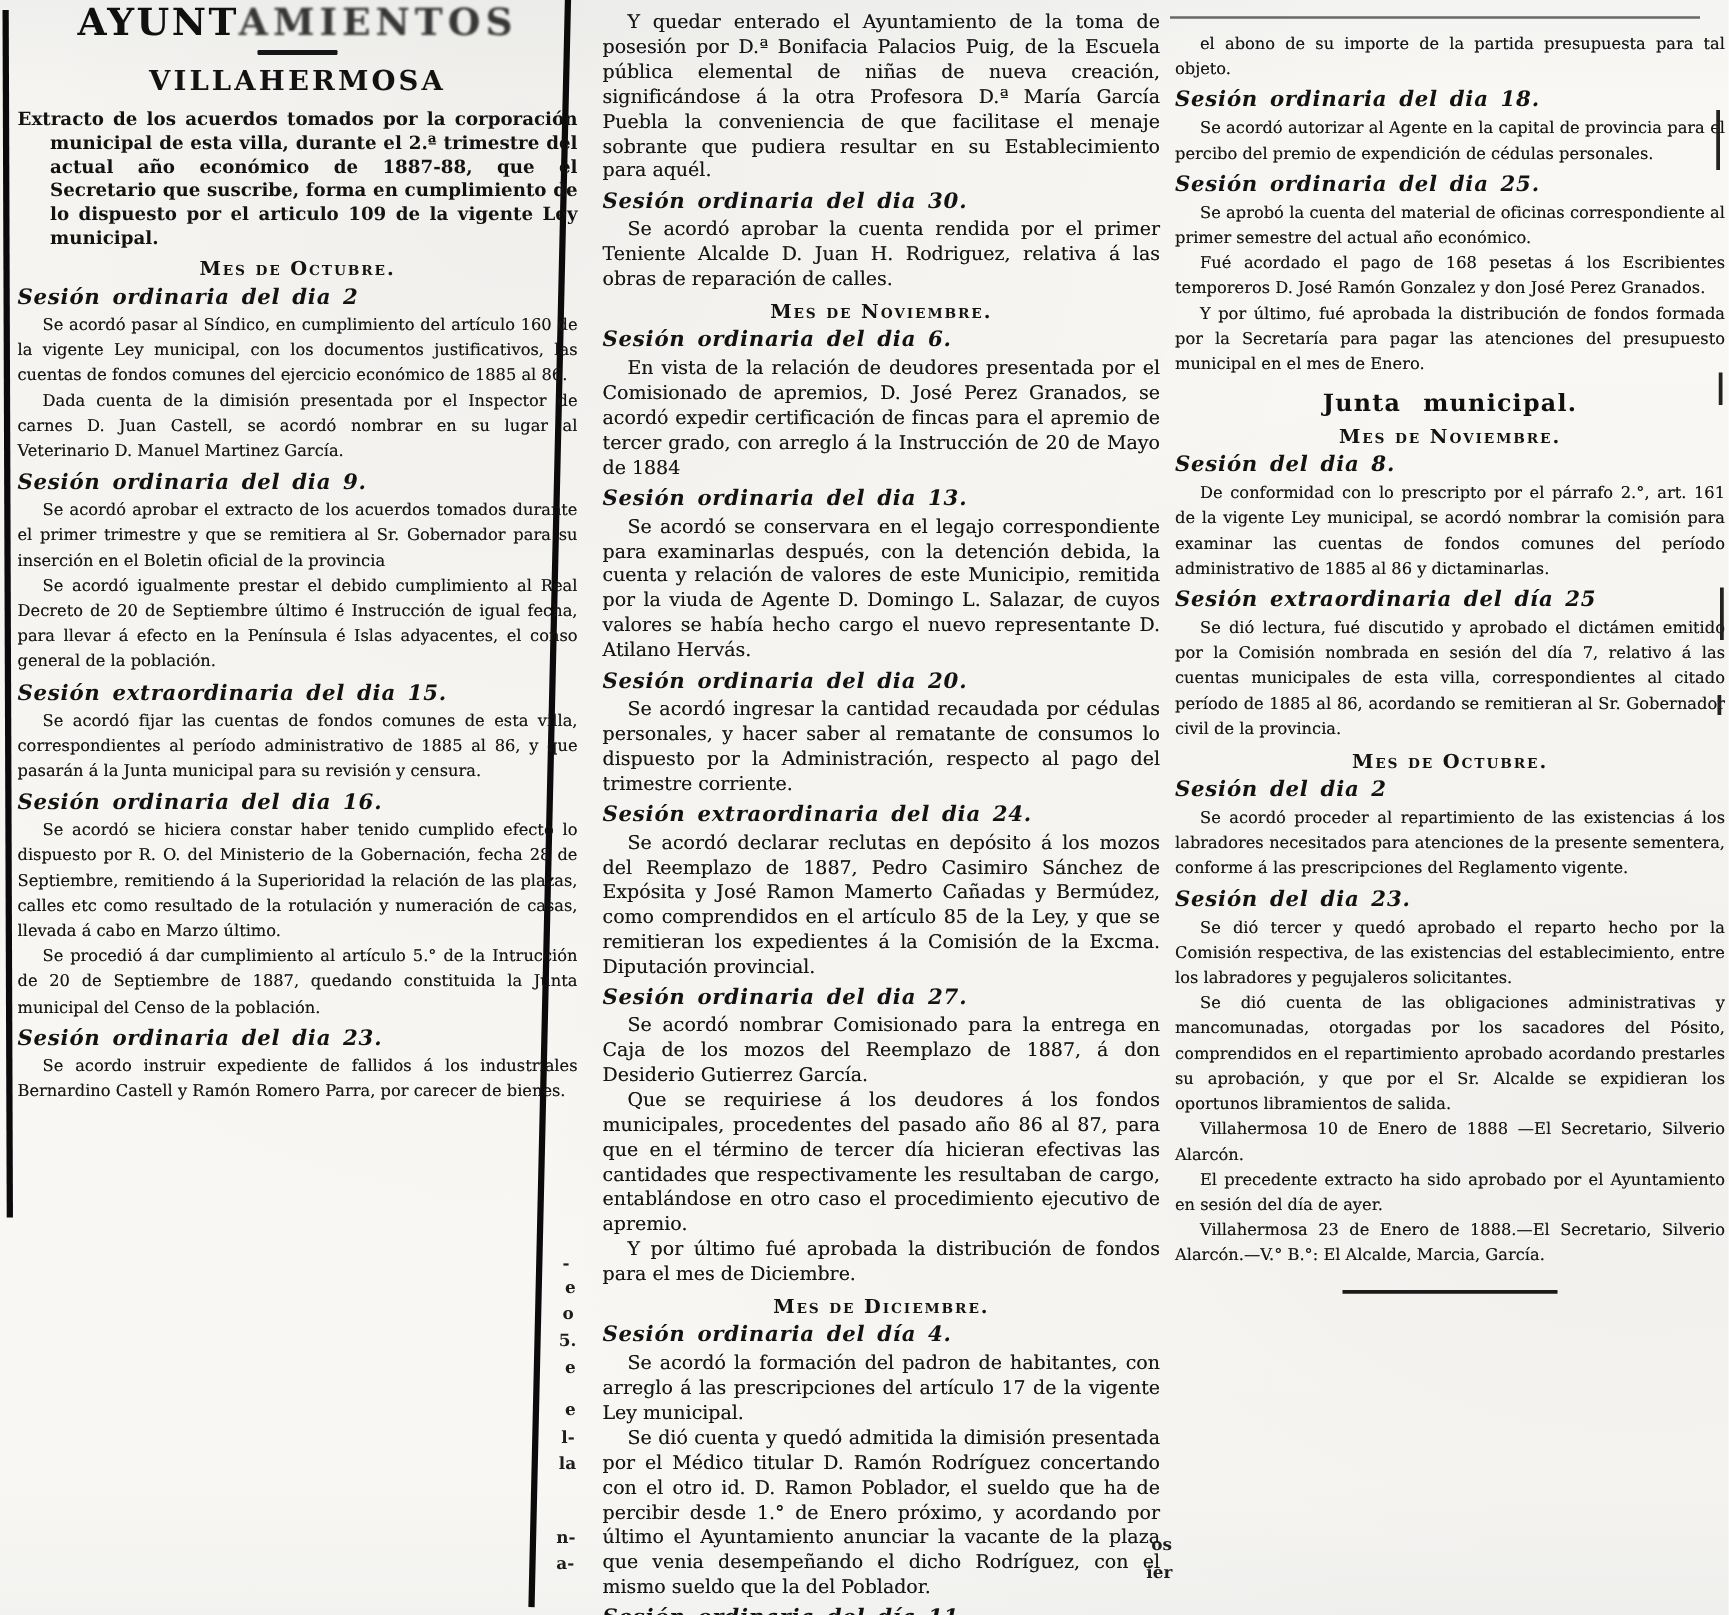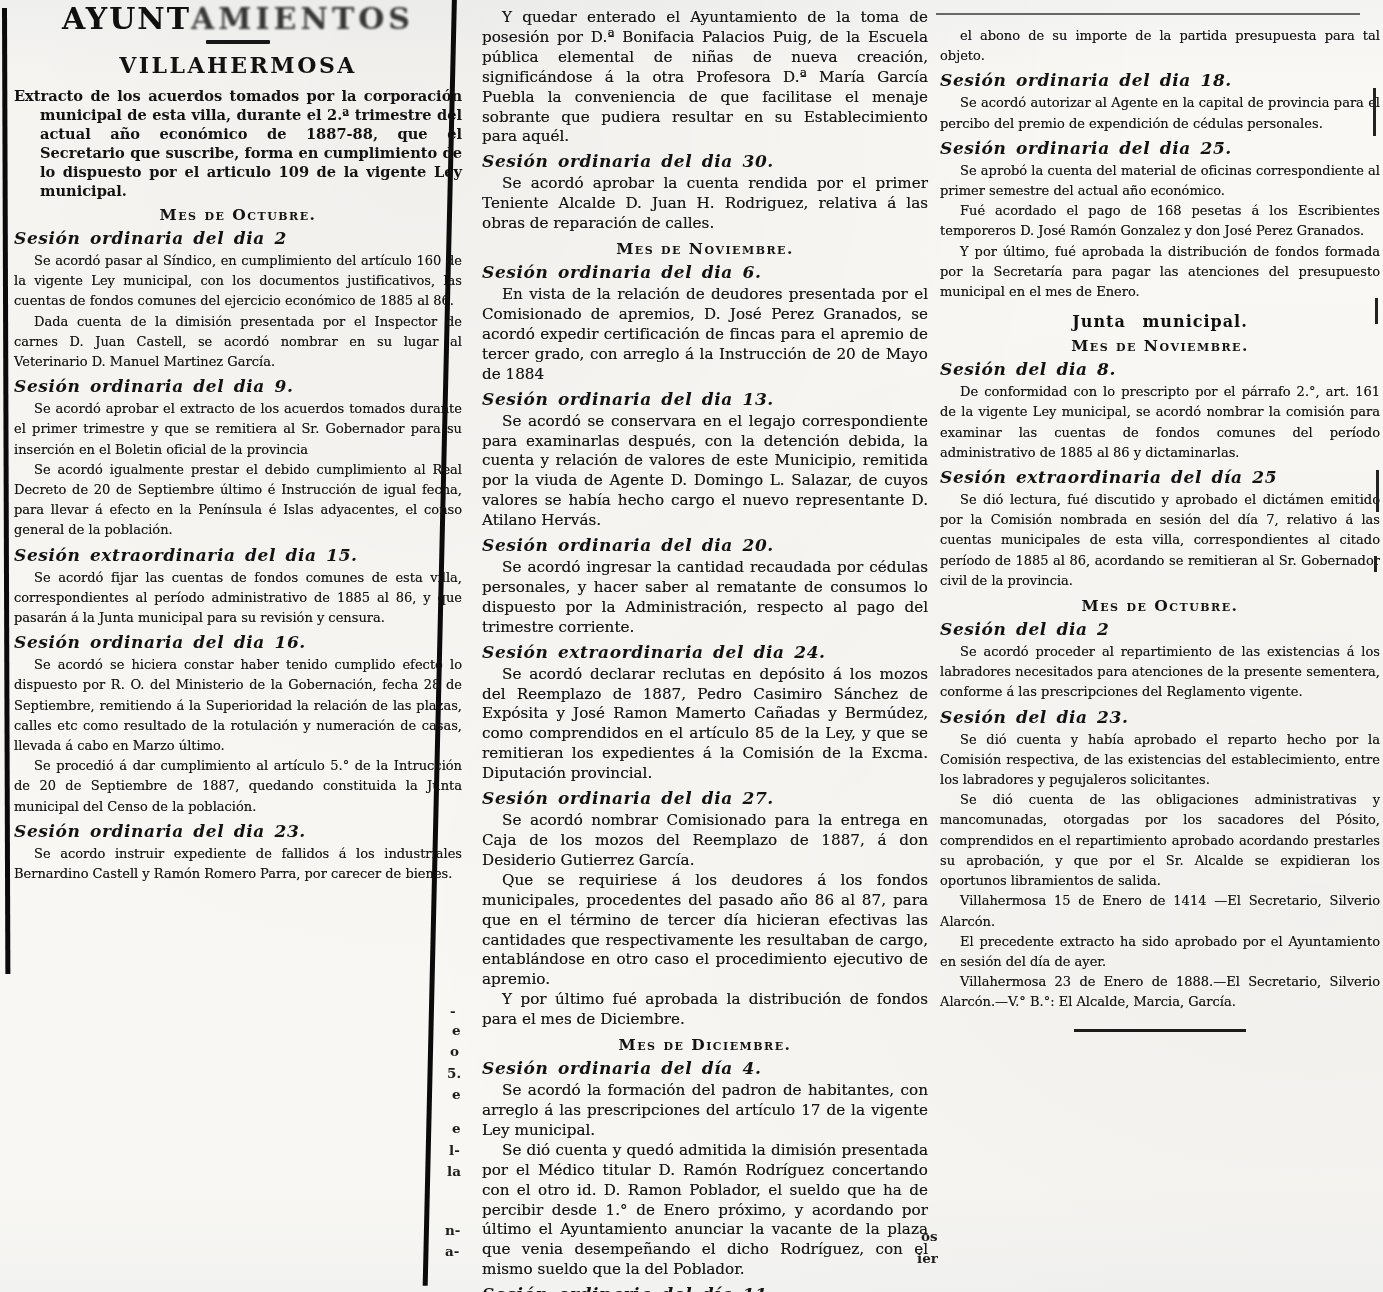--- a/index.html
+++ b/index.html
@@ -33,21 +33,21 @@
   }
   .blk-month{
     text-align:center;font-variant:small-caps;font-weight:bold;font-size:15.5px;
     letter-spacing:1.5px;margin:5px 0 2px 0;color:#131313;
   }
   .blk-session{
     text-align:left;font-style:italic;font-weight:bold;font-size:17px;
     letter-spacing:.6px;margin:4px 0 3px 0;color:#131313;word-spacing:3px;
   }
   .blk-section{
-    text-align:center;font-weight:bold;font-size:16px;letter-spacing:1px;
+    text-align:center;font-weight:bold;font-size:19px;letter-spacing:1px;
     word-spacing:10px;margin:10px 0 5px 0;color:#101010;
   }
   .blk-para{
     font-size:13px;line-height:20.2px;text-align:justify;text-indent:20px;
     margin:0;color:#151515;text-shadow:0 0 .5px rgba(15,15,15,.55);
   }
   .col2 .blk-para{font-size:15.2px;line-height:19.9px;}
   .blk-rule{width:172px;height:3px;background:#1b1b1b;margin:16px auto 0 auto;}
   
   .v-rule{position:absolute;background:#0b0b0b;}
@@ -128,23 +128,23 @@
         <p class="blk-section">Junta municipal.</p>
         <p class="blk-month">Mes de Noviembre.</p>
         <p class="blk-session">Sesión del dia 8.</p>
         <p class="blk-para">De conformidad con lo prescripto por el párrafo 2.°, art. 161 de la vigente Ley municipal, se acordó nombrar la comisión para examinar las cuentas de fondos comunes del período administrativo de 1885 al 86 y dictaminarlas.</p>
         <p class="blk-session">Sesión extraordinaria del día 25</p>
         <p class="blk-para">Se dió lectura, fué discutido y aprobado el dictámen emitido por la Comisión nombrada en sesión del día 7, relativo á las cuentas municipales de esta villa, correspondientes al citado período de 1885 al 86, acordando se remitieran al Sr. Gobernador civil de la provincia.</p>
         <p class="blk-month">Mes de Octubre.</p>
         <p class="blk-session">Sesión del dia 2</p>
         <p class="blk-para">Se acordó proceder al repartimiento de las existencias á los labradores necesitados para atenciones de la presente sementera, conforme á las prescripciones del Reglamento vigente.</p>
         <p class="blk-session">Sesión del dia 23.</p>
-        <p class="blk-para">Se dió cuenta y había aprobado el reparto hecho por la Comisión respectiva, de las existencias del establecimiento, entre los labradores y pegujaleros solicitantes.</p>
+        <p class="blk-para">Se dió tercer y quedó aprobado el reparto hecho por la Comisión respectiva, de las existencias del establecimiento, entre los labradores y pegujaleros solicitantes.</p>
         <p class="blk-para">Se dió cuenta de las obligaciones administrativas y mancomunadas, otorgadas por los sacadores del Pósito, comprendidos en el repartimiento aprobado acordando prestarles su aprobación, y que por el Sr. Alcalde se expidieran los oportunos libramientos de salida.</p>
-        <p class="blk-para">Villahermosa 15 de Enero de 1414 —El Secretario, Silverio Alarcón.</p>
+        <p class="blk-para">Villahermosa 10 de Enero de 1888 —El Secretario, Silverio Alarcón.</p>
         <p class="blk-para">El precedente extracto ha sido aprobado por el Ayuntamiento en sesión del día de ayer.</p>
         <p class="blk-para">Villahermosa 23 de Enero de 1888.—El Secretario, Silverio Alarcón.—V.° B.°: El Alcalde, Marcia, García.</p>
         <div class="blk-rule"></div>
       </div>
   </div>
 
 <span class="fragment" style="left: 450px; top: 1003px;">-</span>
     <span class="fragment" style="left: 452px; top: 1022px;">e</span>
     <span class="fragment" style="left: 450px; top: 1043px;">o</span>
     <span class="fragment" style="left: 447px; top: 1065px;">5.</span>

